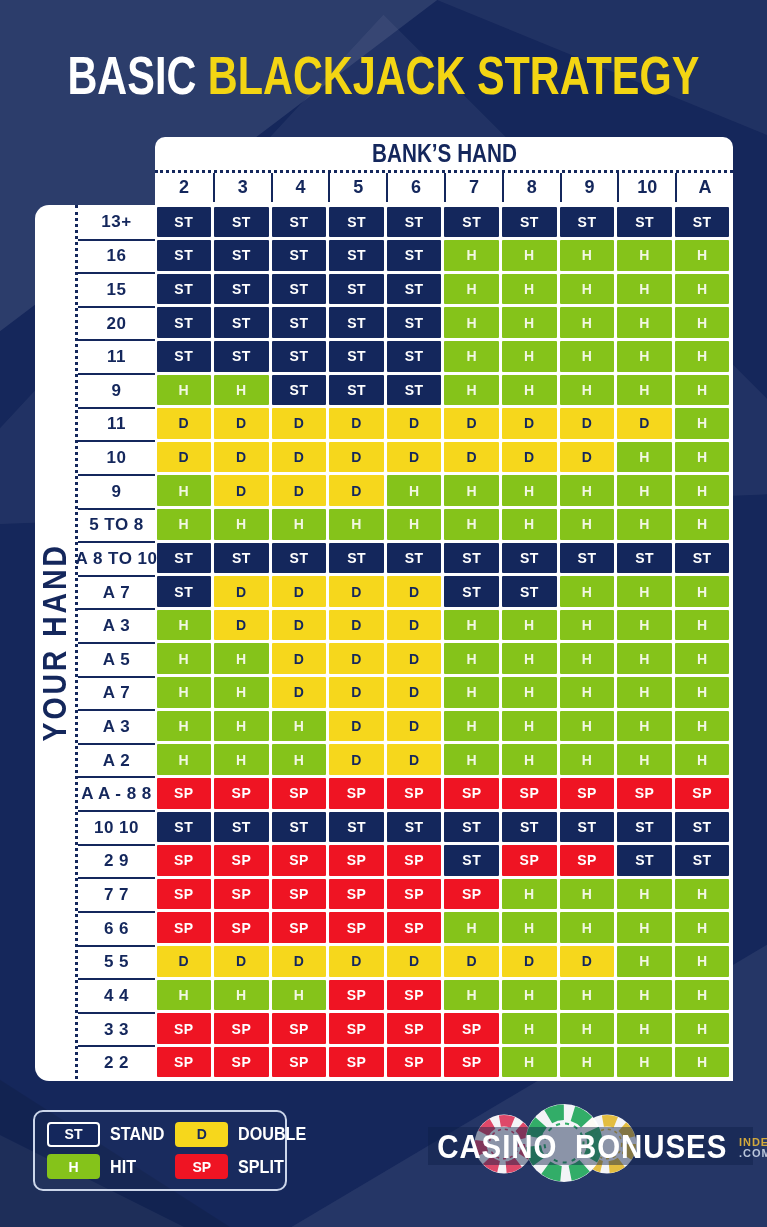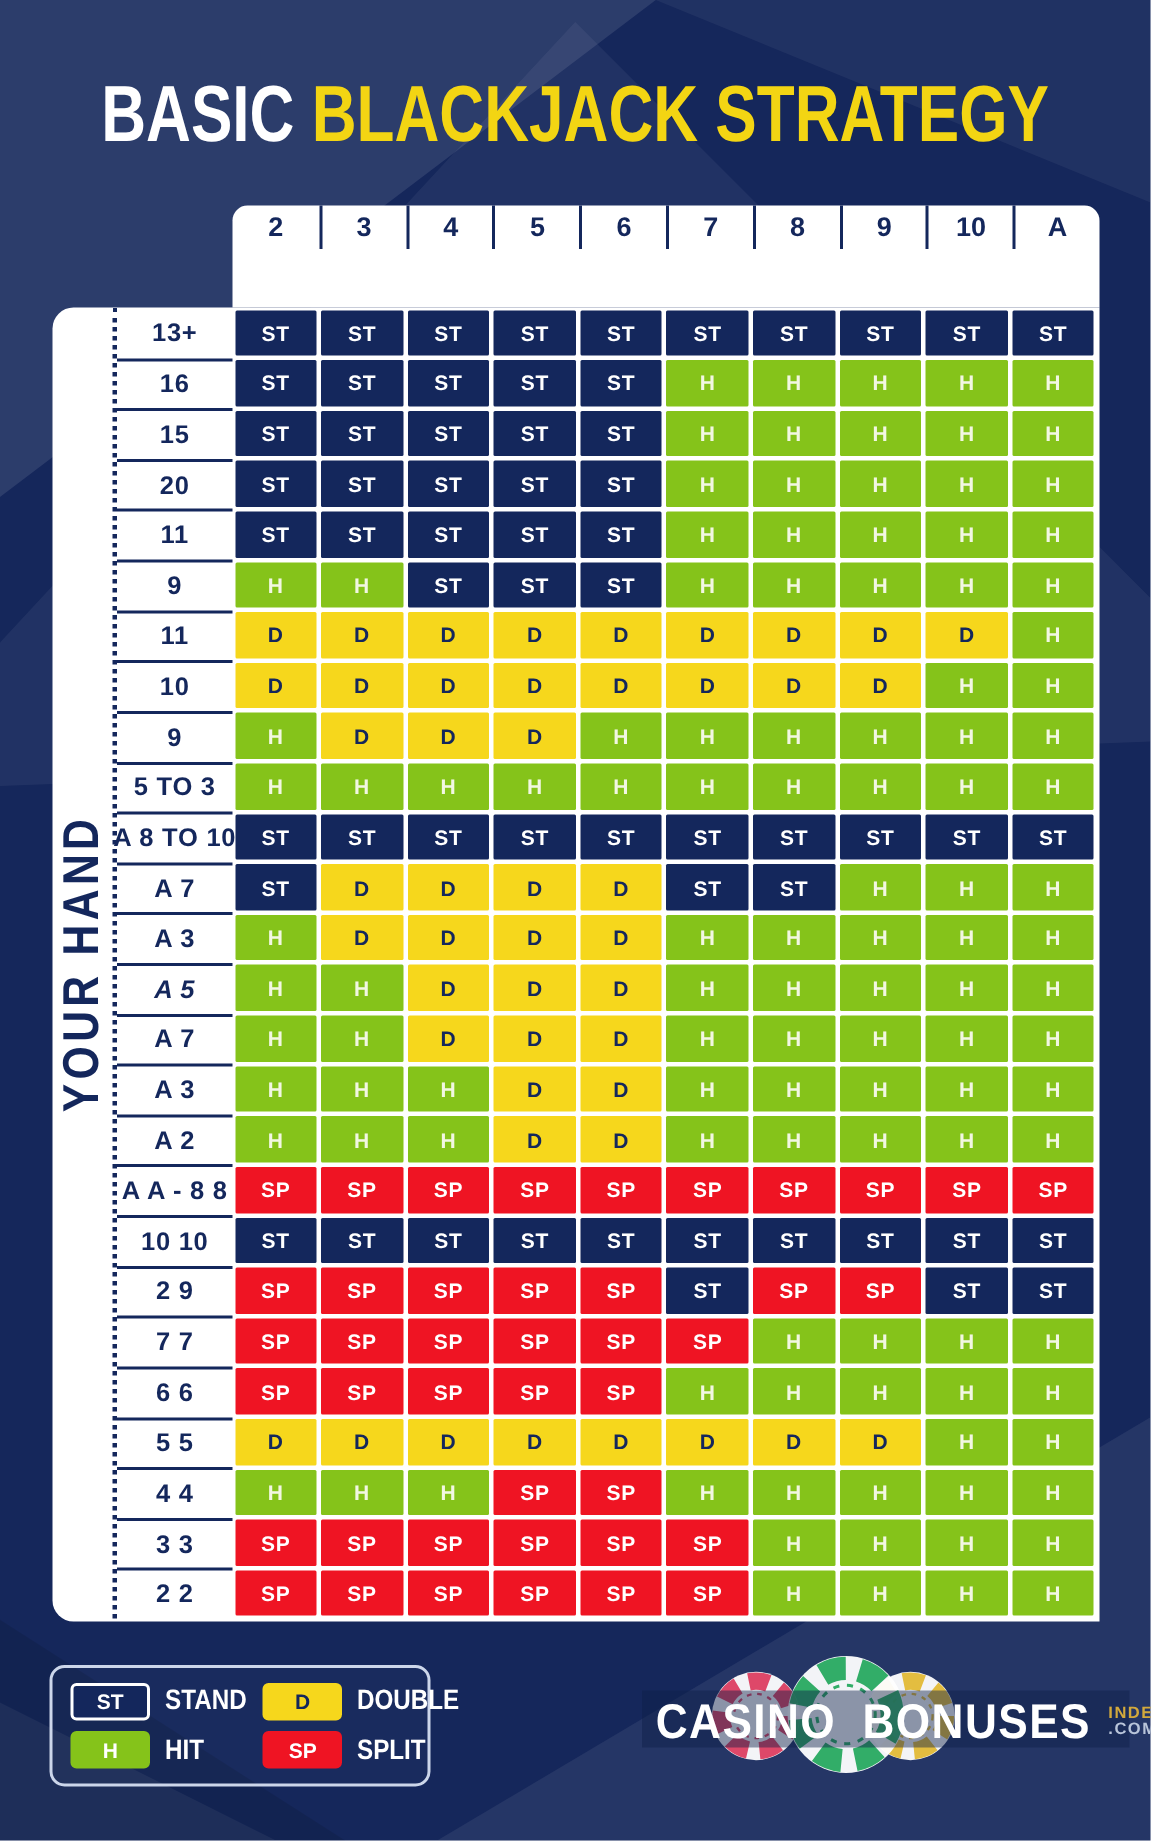--- a/index.html
+++ b/index.html
@@ -142,20 +142,23 @@
 </div>
 
 <div class="title">
   <div class="title-inner">
     <span class="title-prefix">BASIC</span>
     <span class="title-highlight">BLACKJACK STRATEGY</span>
   </div>
 </div>
 
 <div class="bank-header">
+  <div class="bank-title">
+    <span>BANK’S HAND</span>
+  </div>
   <div class="bank-cols" id="bank-cols">
       <div class="bank-col">2</div>
       <div class="bank-col">3</div>
       <div class="bank-col">4</div>
       <div class="bank-col">5</div>
       <div class="bank-col">6</div>
       <div class="bank-col">7</div>
       <div class="bank-col">8</div>
       <div class="bank-col">9</div>
       <div class="bank-col">10</div>
@@ -259,21 +262,21 @@
     <div class="cell c-H" style="grid-area: 9 / 3;">H</div>
     <div class="cell c-D" style="grid-area: 9 / 4;">D</div>
     <div class="cell c-D" style="grid-area: 9 / 5;">D</div>
     <div class="cell c-D" style="grid-area: 9 / 6;">D</div>
     <div class="cell c-H" style="grid-area: 9 / 7;">H</div>
     <div class="cell c-H" style="grid-area: 9 / 8;">H</div>
     <div class="cell c-H" style="grid-area: 9 / 9;">H</div>
     <div class="cell c-H" style="grid-area: 9 / 10;">H</div>
     <div class="cell c-H" style="grid-area: 9 / 11;">H</div>
     <div class="cell c-H" style="grid-area: 9 / 12;">H</div>
-    <div class="row-label" style="grid-row: 10;">5 TO 3</div>
+    <div class="row-label" style="grid-row: 10;">5 TO 8</div>
     <div class="cell c-H" style="grid-area: 10 / 3;">H</div>
     <div class="cell c-H" style="grid-area: 10 / 4;">H</div>
     <div class="cell c-H" style="grid-area: 10 / 5;">H</div>
     <div class="cell c-H" style="grid-area: 10 / 6;">H</div>
     <div class="cell c-H" style="grid-area: 10 / 7;">H</div>
     <div class="cell c-H" style="grid-area: 10 / 8;">H</div>
     <div class="cell c-H" style="grid-area: 10 / 9;">H</div>
     <div class="cell c-H" style="grid-area: 10 / 10;">H</div>
     <div class="cell c-H" style="grid-area: 10 / 11;">H</div>
     <div class="cell c-H" style="grid-area: 10 / 12;">H</div>
@@ -303,21 +306,21 @@
     <div class="cell c-H" style="grid-area: 13 / 3;">H</div>
     <div class="cell c-D" style="grid-area: 13 / 4;">D</div>
     <div class="cell c-D" style="grid-area: 13 / 5;">D</div>
     <div class="cell c-D" style="grid-area: 13 / 6;">D</div>
     <div class="cell c-D" style="grid-area: 13 / 7;">D</div>
     <div class="cell c-H" style="grid-area: 13 / 8;">H</div>
     <div class="cell c-H" style="grid-area: 13 / 9;">H</div>
     <div class="cell c-H" style="grid-area: 13 / 10;">H</div>
     <div class="cell c-H" style="grid-area: 13 / 11;">H</div>
     <div class="cell c-H" style="grid-area: 13 / 12;">H</div>
-    <div class="row-label" style="grid-row: 14; font-style: italic;">A 5</div>
+    <div class="row-label" style="grid-row: 14;">A 5</div>
     <div class="cell c-H" style="grid-area: 14 / 3;">H</div>
     <div class="cell c-H" style="grid-area: 14 / 4;">H</div>
     <div class="cell c-D" style="grid-area: 14 / 5;">D</div>
     <div class="cell c-D" style="grid-area: 14 / 6;">D</div>
     <div class="cell c-D" style="grid-area: 14 / 7;">D</div>
     <div class="cell c-H" style="grid-area: 14 / 8;">H</div>
     <div class="cell c-H" style="grid-area: 14 / 9;">H</div>
     <div class="cell c-H" style="grid-area: 14 / 10;">H</div>
     <div class="cell c-H" style="grid-area: 14 / 11;">H</div>
     <div class="cell c-H" style="grid-area: 14 / 12;">H</div>

